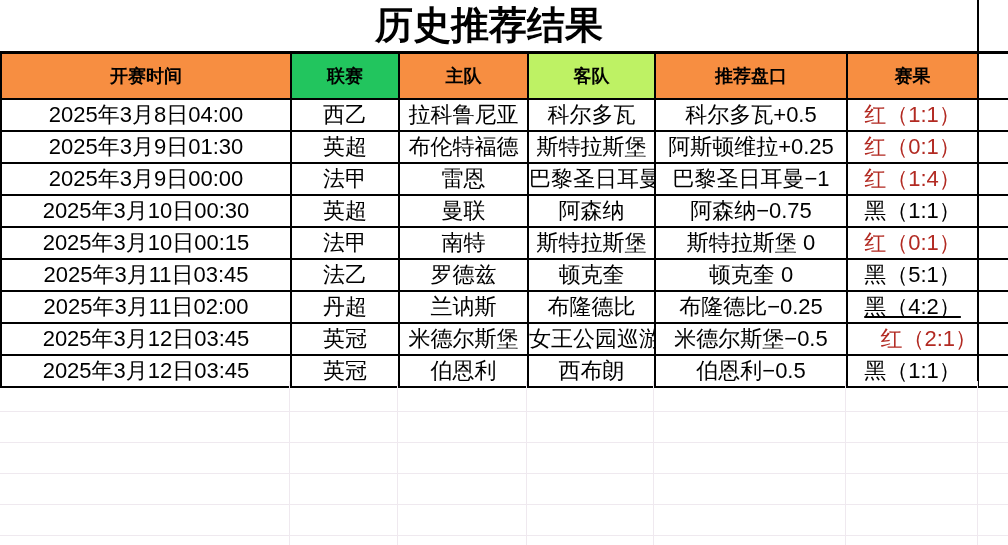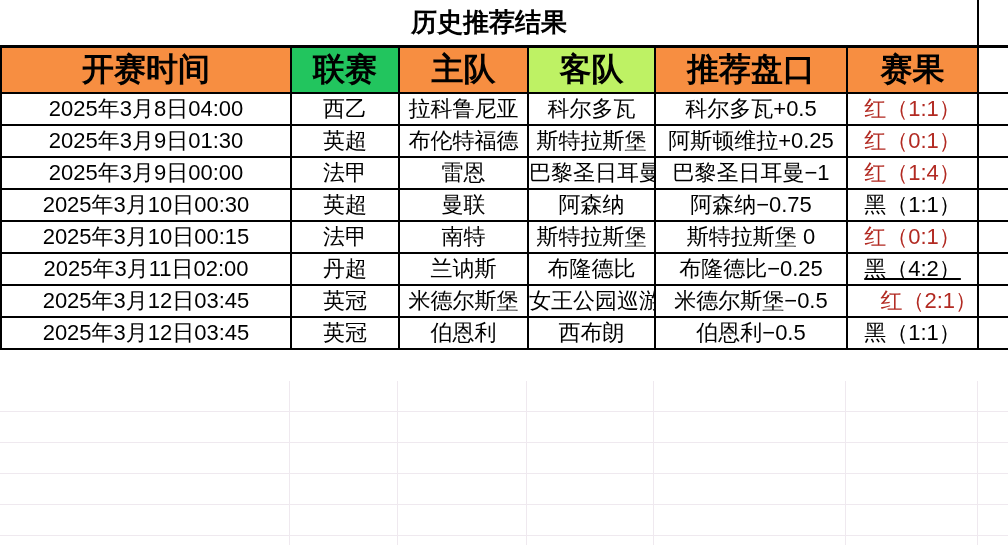--- a/index.html
+++ b/index.html
@@ -14,33 +14,33 @@
   table.results{
     position:absolute;top:0;left:0;
     border-collapse:collapse;
     table-layout:fixed;
     width:1008px;
   }
   
   .title-row td{border:none;}
   .title-cell{
     border-bottom:3px solid #000 !important;
-    font-size:26px;font-weight:bold;
+    font-size:38px;font-weight:bold;
     text-align:center;vertical-align:middle;
     height:45px;padding:0;
     white-space:nowrap;overflow:hidden;
   }
   .side-top{
     border-left:2px solid #000 !important;
     border-bottom:3px solid #000 !important;
   }
   
   th.hdr{
     border:2px solid #000;
-    font-size:32px;font-weight:bold;
+    font-size:18px;font-weight:bold;
     text-align:center;vertical-align:middle;
     height:44px;padding:0;
     white-space:nowrap;overflow:hidden;
   }
   th.hdr.side{background:#ffffff !important;}
   
   tr.data td{
     border:2px solid #000;
     font-size:22px;
     text-align:center;vertical-align:middle;
@@ -134,20 +134,29 @@
     <tr class="data">
       <td>2025年3月10日00:15</td>
       <td>法甲</td>
       <td>南特</td>
       <td>斯特拉斯堡</td>
       <td>斯特拉斯堡 0</td>
       <td style="color: rgb(178, 42, 34);">红（0:1）</td>
       <td></td>
     </tr>
 
+    <tr class="data">
+      <td>2025年3月11日03:45</td>
+      <td>法乙</td>
+      <td>罗德兹</td>
+      <td>顿克奎</td>
+      <td>顿克奎 0</td>
+      <td style="color: rgb(0, 0, 0);">黑（5:1）</td>
+      <td></td>
+    </tr>
 
     <tr class="data">
       <td>2025年3月11日02:00</td>
       <td>丹超</td>
       <td>兰讷斯</td>
       <td>布隆德比</td>
       <td>布隆德比−0.25</td>
       <td style="color: rgb(0, 0, 0); text-decoration: underline;">黑（4:2）</td>
       <td></td>
     </tr>

